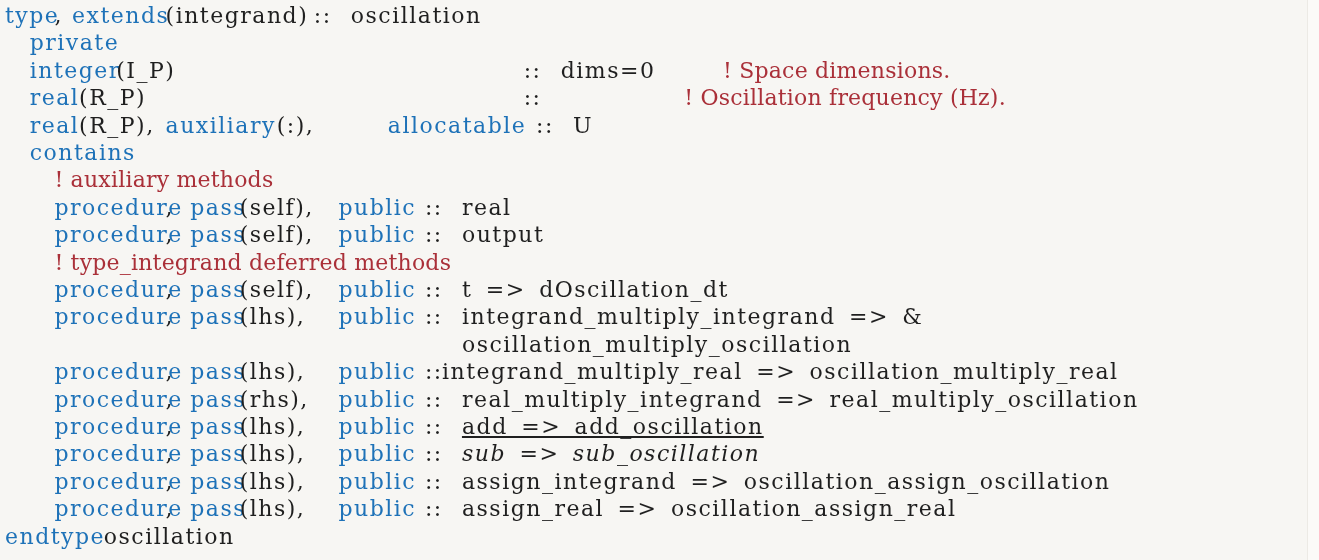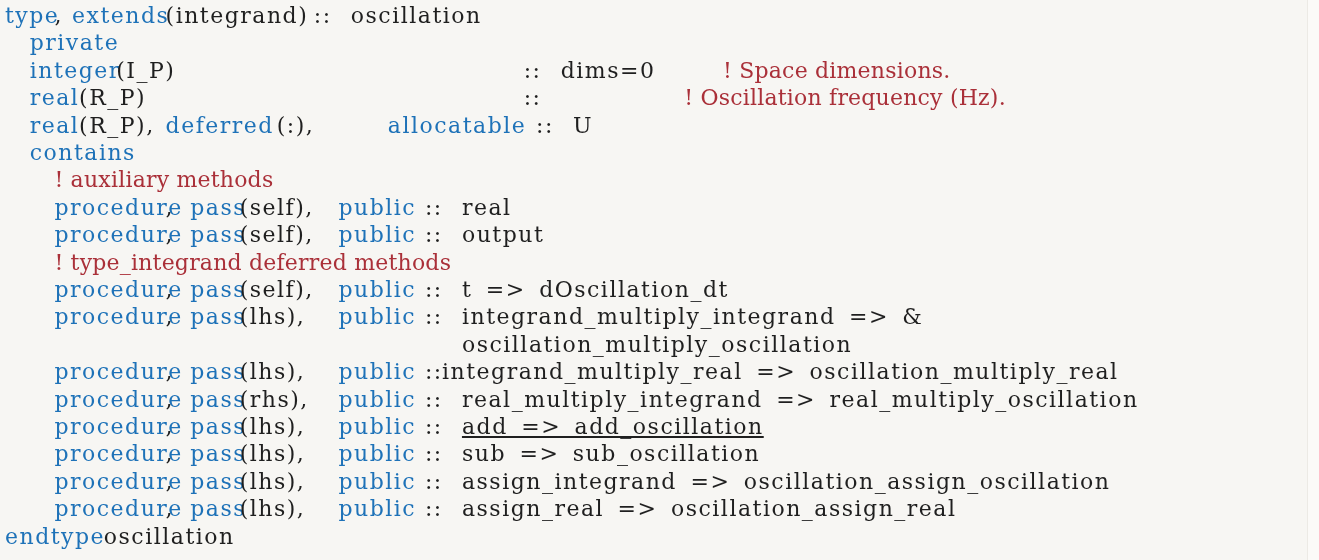--- a/index.html
+++ b/index.html
@@ -82,21 +82,21 @@
       </div>
       <div class="code-line" style="top: 84.2px;">
         <span class="tok tok-keyword" style="left: 29.7px;">real</span>
         <span class="tok tok-code" style="left: 79.1px;">(R_P)</span>
         <span class="tok tok-code" style="left: 523.7px;">::</span>
         <span class="tok tok-comment" style="left: 684.25px;">! Oscillation frequency (Hz).</span>
       </div>
       <div class="code-line" style="top: 111.6px;">
         <span class="tok tok-keyword" style="left: 29.7px;">real</span>
         <span class="tok tok-code" style="left: 79.1px;">(R_P),</span>
-        <span class="tok tok-keyword" style="left: 165.55px;">deferred</span>
+        <span class="tok tok-keyword" style="left: 165.55px;">auxiliary</span>
         <span class="tok tok-code" style="left: 276.7px;">(:),</span>
         <span class="tok tok-keyword" style="left: 387.85px;">allocatable</span>
         <span class="tok tok-code" style="left: 536.05px;">::</span>
         <span class="tok tok-code" style="left: 573.1px;">U</span>
       </div>
       <div class="code-line" style="top: 139px;">
         <span class="tok tok-keyword" style="left: 29.7px;">contains</span>
       </div>
       <div class="code-line" style="top: 166.4px;">
         <span class="tok tok-comment" style="left: 54.4px;">! auxiliary methods</span>
@@ -170,21 +170,21 @@
         <span class="tok tok-code" style="left: 424.9px;">::</span>
         <span class="tok tok-code" style="left: 461.95px; text-decoration: underline;">add =&gt; add_oscillation</span>
       </div>
       <div class="code-line" style="top: 440.4px;">
         <span class="tok tok-keyword" style="left: 54.4px;">procedure</span>
         <span class="tok tok-code" style="left: 165.55px;">,</span>
         <span class="tok tok-keyword" style="left: 190.25px;">pass</span>
         <span class="tok tok-code" style="left: 239.65px;">(lhs),</span>
         <span class="tok tok-keyword" style="left: 338.45px;">public</span>
         <span class="tok tok-code" style="left: 424.9px;">::</span>
-        <span class="tok tok-code" style="left: 461.95px;">sub =&gt; sub_oscillation</span>
+        <span class="tok tok-code" style="left: 461.95px; font-style: italic;">sub =&gt; sub_oscillation</span>
       </div>
       <div class="code-line" style="top: 467.8px;">
         <span class="tok tok-keyword" style="left: 54.4px;">procedure</span>
         <span class="tok tok-code" style="left: 165.55px;">,</span>
         <span class="tok tok-keyword" style="left: 190.25px;">pass</span>
         <span class="tok tok-code" style="left: 239.65px;">(lhs),</span>
         <span class="tok tok-keyword" style="left: 338.45px;">public</span>
         <span class="tok tok-code" style="left: 424.9px;">::</span>
         <span class="tok tok-code" style="left: 461.95px;">assign_integrand =&gt; oscillation_assign_oscillation</span>
       </div>

